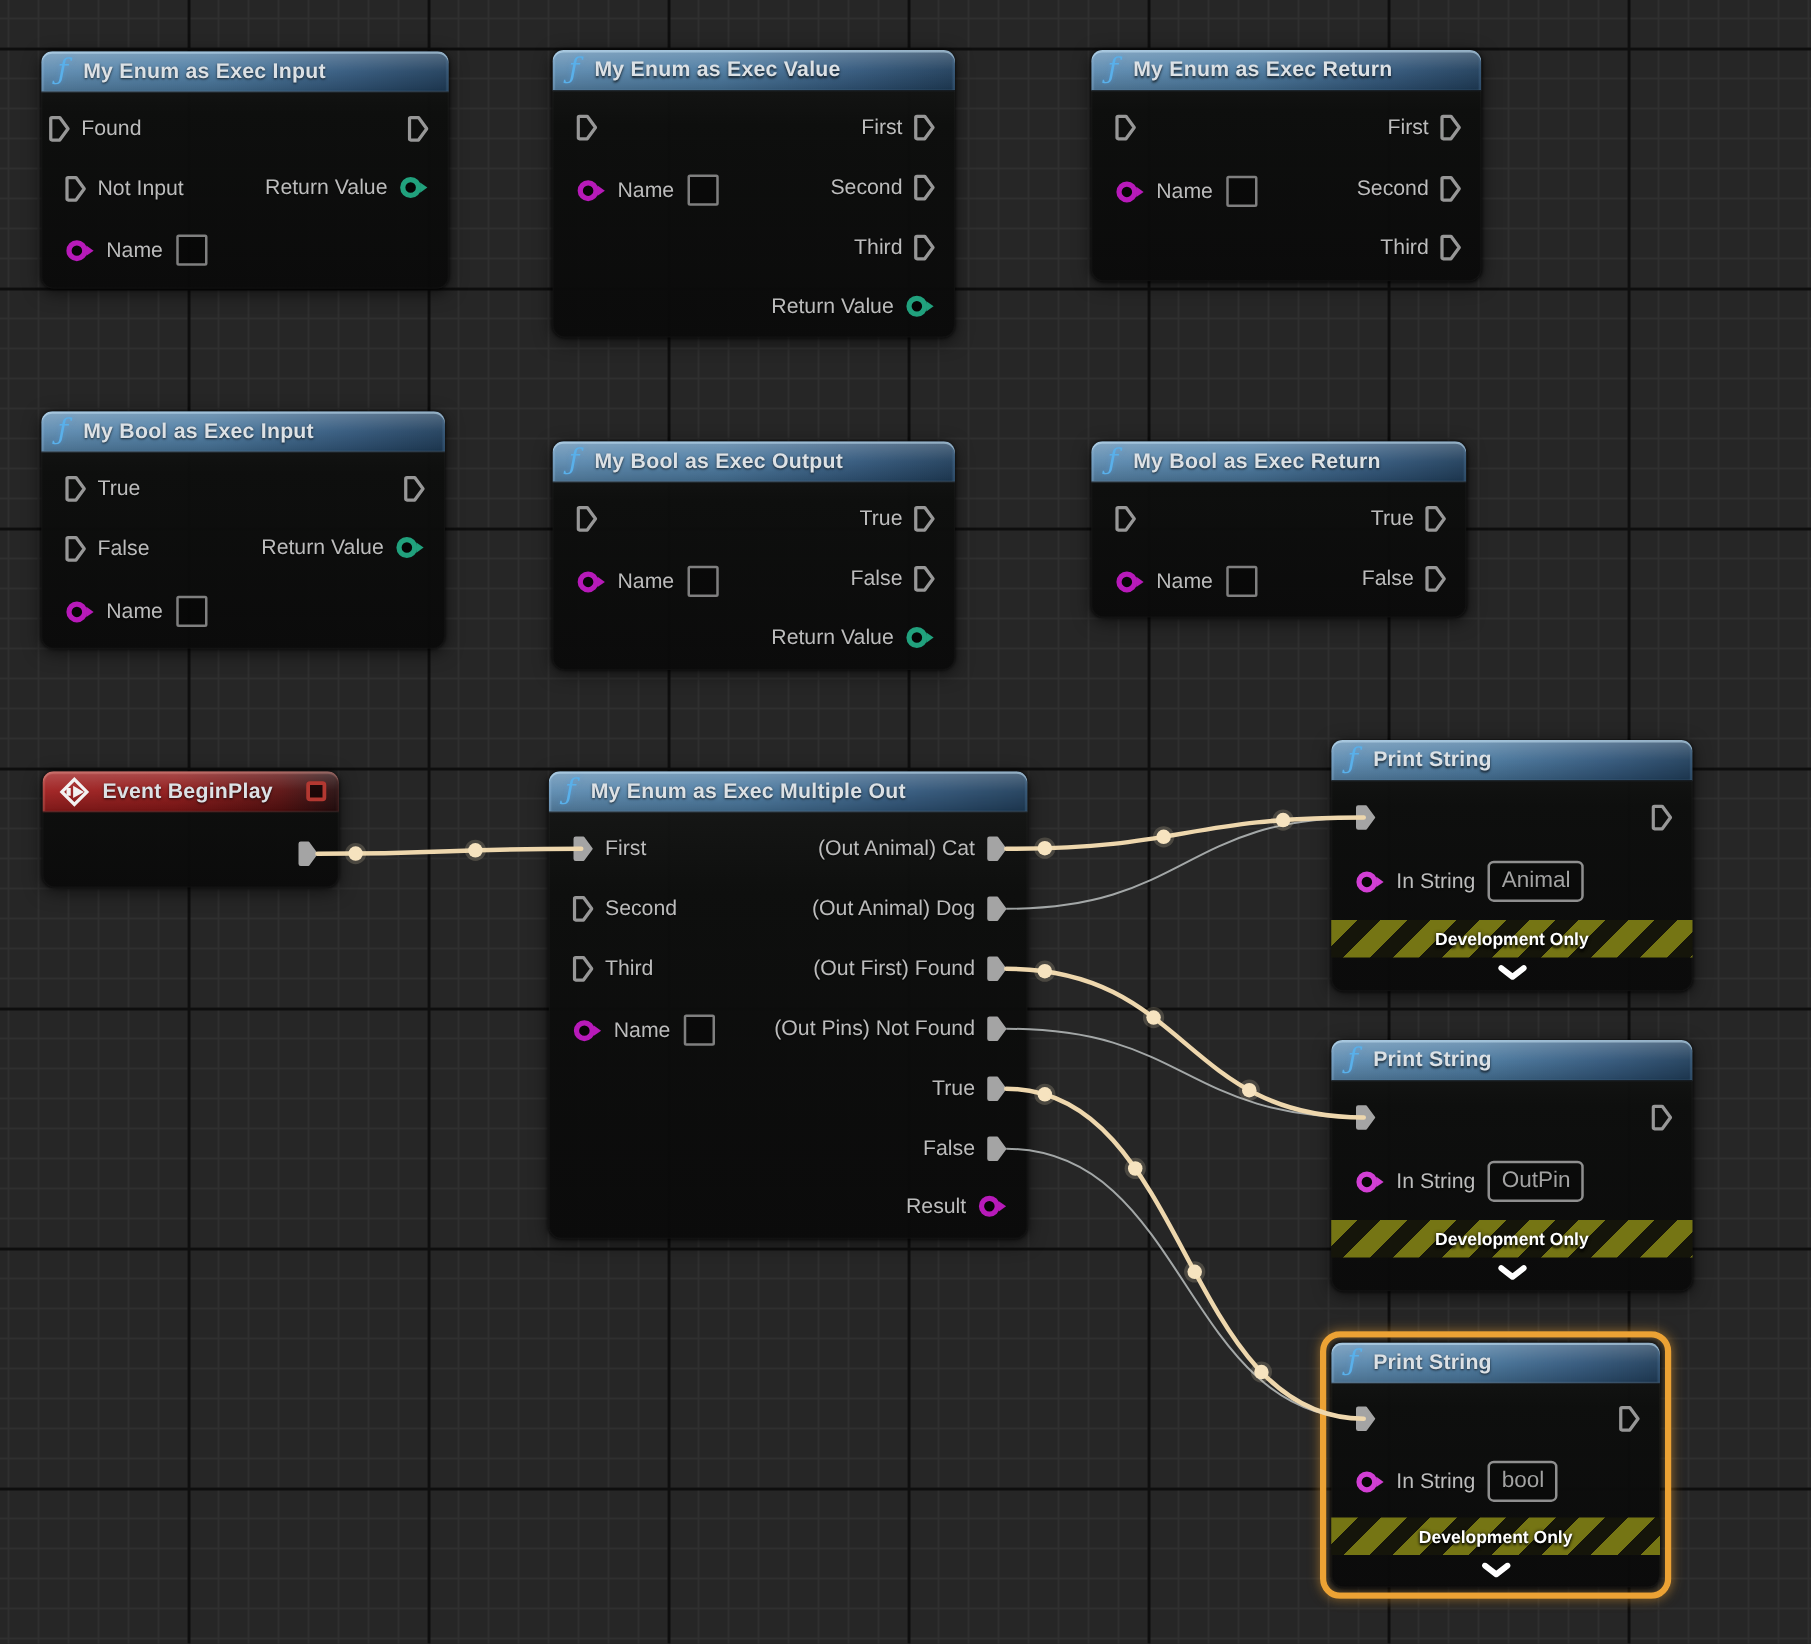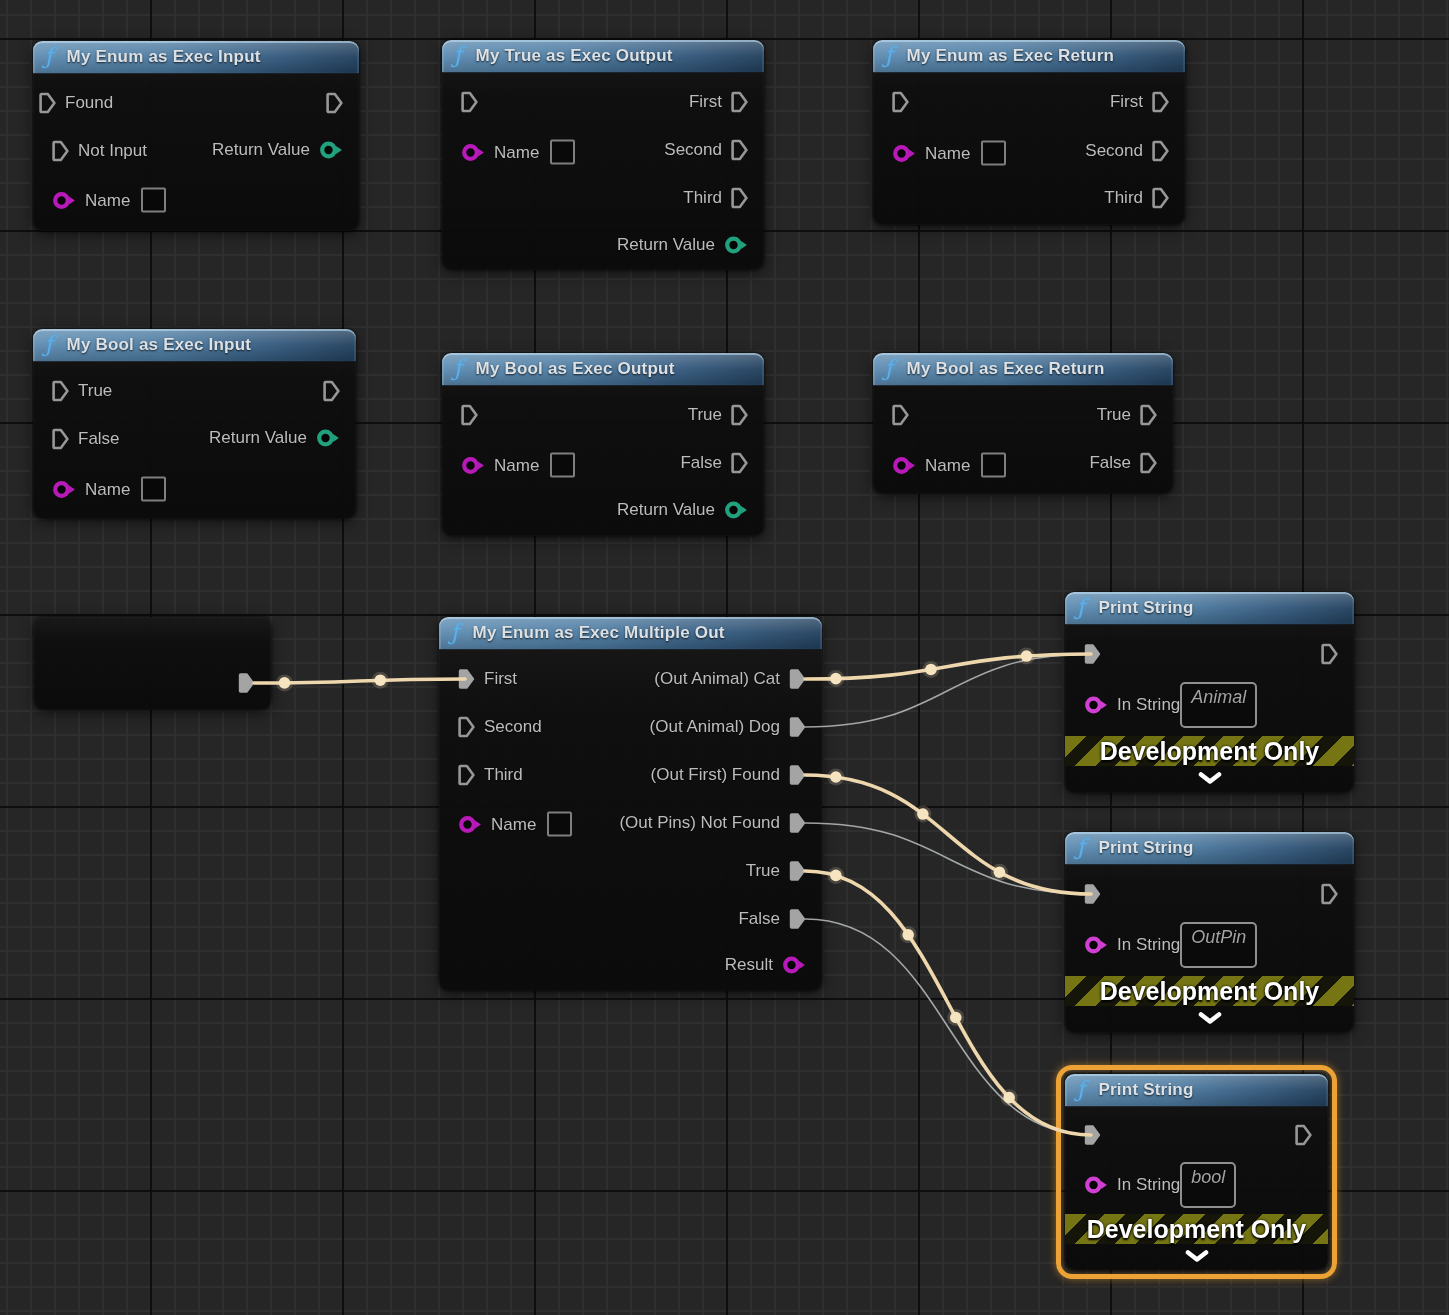--- a/index.html
+++ b/index.html
@@ -70,33 +70,32 @@
   .pin-label{
     font-size:17px;color:#bcbcbc;text-shadow:0 1px 1px rgba(0,0,0,0.6);
   }
   .pin-row.left .pin-label{margin-left:9px;}
   .pin-row.right .pin-label{margin-right:9px;}
   .pin-checkbox{
     width:21px;height:21px;border:2.5px solid #7f7f7f;border-radius:2px;
     background:rgba(0,0,0,0.3);margin-left:11px;flex:none;
   }
   .pin-valuebox{
-    border:2px solid #8f8f8f;border-radius:5px;
+    margin-left:10px;border:2px solid #8f8f8f;border-radius:5px;
     background:rgba(10,10,10,0.55);color:#a2a2a2;
-    font-size:18px;line-height:18px;padding:4px 9px 20px 9px;
+    font-size:18px;line-height:18px;padding:4px 9px 7px 9px;
     text-shadow:0 1px 1px rgba(0,0,0,0.6);
-    font-style:italic;
   }
   .dev-banner{
     position:absolute;left:0;right:0;height:30px;
     background:repeating-linear-gradient(135deg, #757514 0 15px, #15150a 15px 28px);
     display:flex;align-items:center;justify-content:center;
   }
   .dev-banner-text{
-    font-size:25px;font-weight:bold;color:#ffffff;
+    font-size:14px;font-weight:bold;color:#ffffff;
     text-shadow:0 2px 2px rgba(0,0,0,0.95), 0 0 3px rgba(0,0,0,0.85);
   }
   .chevron{position:absolute;left:50%;transform:translateX(-50%);}
   .selection-ring{
     position:absolute;left:-9px;top:-9px;right:-9px;bottom:-9px;
     border:5px solid #eca234;border-radius:16px;
     box-shadow:0 0 9px rgba(236,162,52,0.55), inset 0 0 5px rgba(236,162,52,0.35);
     pointer-events:none;
   }
   svg{display:block;}
@@ -172,21 +171,21 @@
         <span class="pin-label">Return Value</span>
         <svg width="24" height="20" viewBox="0 0 24 20" style="flex: 0 0 auto;">
           <circle cx="9.5" cy="10" r="6.3" fill="rgba(0,0,0,0.55)" stroke="#21a17d" stroke-width="4.2"></circle>
           <polygon points="17.1,5.9 22.9,10 17.1,14.1" fill="#21a17d"></polygon>
         </svg>
       </div>
     </div>
     <div class="node" style="left: 442px; top: 40px; width: 322px; height: 230px;">
       <div class="node-header blue">
         <span class="fx-icon">ƒ</span>
-        <span class="node-title">My True as Exec Output</span>
+        <span class="node-title">My Enum as Exec Value</span>
       </div>
       <div class="pin-row left" style="top: 62px; left: 19px;">
         <svg width="17" height="22" viewBox="0 0 17 22" style="flex: 0 0 auto;">
           <path d="M2.6,2 L8.8,2 L15.4,11 L8.8,20 L2.6,20 Q1.6,20 1.6,19 L1.6,3 Q1.6,2 2.6,2 Z" stroke-linejoin="round" fill="none" stroke="#979797" stroke-width="2.6"></path>
         </svg>
       </div>
       <div class="pin-row left" style="top: 112px; left: 19px;">
         <svg width="24" height="20" viewBox="0 0 24 20" style="flex: 0 0 auto;">
           <circle cx="9.5" cy="10" r="6.3" fill="rgba(0,0,0,0.55)" stroke="#b71ab9" stroke-width="4.2"></circle>
           <polygon points="17.1,5.9 22.9,10 17.1,14.1" fill="#b71ab9"></polygon>
@@ -358,20 +357,29 @@
         </svg>
       </div>
       <div class="pin-row right" style="top: 110px; right: 16px;">
         <span class="pin-label">False</span>
         <svg width="17" height="22" viewBox="0 0 17 22" style="flex: 0 0 auto;">
           <path d="M2.6,2 L8.8,2 L15.4,11 L8.8,20 L2.6,20 Q1.6,20 1.6,19 L1.6,3 Q1.6,2 2.6,2 Z" stroke-linejoin="round" fill="none" stroke="#979797" stroke-width="2.6"></path>
         </svg>
       </div>
     </div>
     <div class="node" style="left: 34px; top: 617px; width: 237px; height: 93px;">
+      <div class="node-header red">
+        <svg width="25" height="25" viewBox="0 0 25 25" class="event-glyph">
+          <path d="M2.5,12.5 L12.5,2.5 L22.5,12.5 L12.5,22.5 Z" fill="none" stroke="#f2f2f2" stroke-width="2.6" stroke-linejoin="miter"></path>
+          <polygon points="11.5,7.6 20.2,12.5 11.5,17.4" fill="#f2f2f2"></polygon>
+          <rect x="6.2" y="9.4" width="3.4" height="6.2" fill="#f2f2f2"></rect>
+        </svg>
+        <span class="node-title">Event BeginPlay</span>
+        <div class="delegate-box"></div>
+      </div>
       <div class="pin-row right" style="top: 66px; right: 16px;">
         <svg width="17" height="22" viewBox="0 0 17 22" style="flex: 0 0 auto;">
           <path d="M2.6,2 L8.8,2 L15.4,11 L8.8,20 L2.6,20 Q1.6,20 1.6,19 L1.6,3 Q1.6,2 2.6,2 Z" stroke-linejoin="round" fill="#a4a4a4" stroke="#a4a4a4" stroke-width="1.6"></path>
         </svg>
       </div>
     </div>
     <div class="node" style="left: 439px; top: 617px; width: 383px; height: 374px;">
       <div class="node-header blue">
         <span class="fx-icon">ƒ</span>
         <span class="node-title">My Enum as Exec Multiple Out</span>

